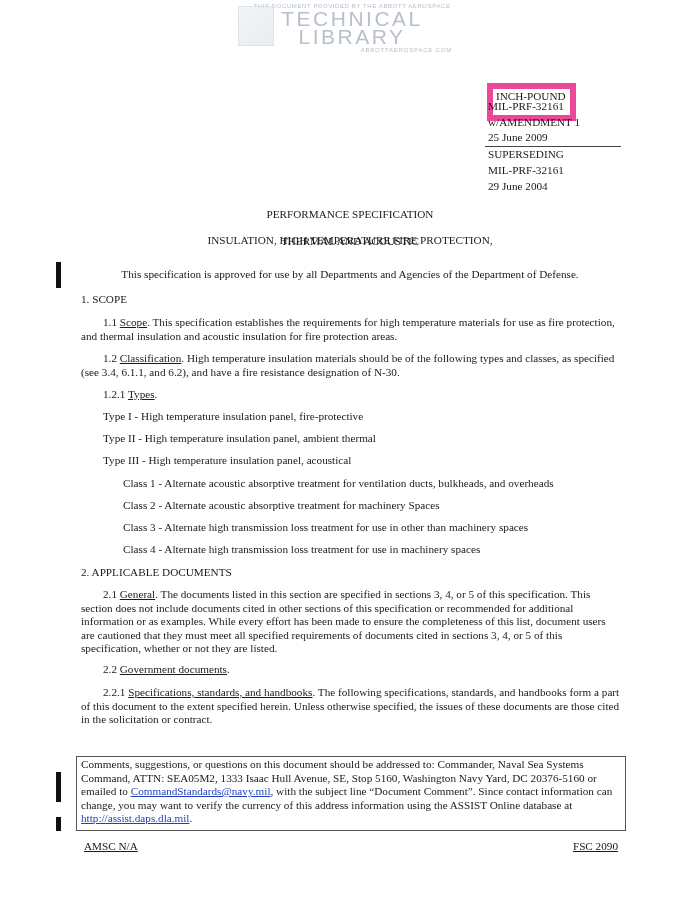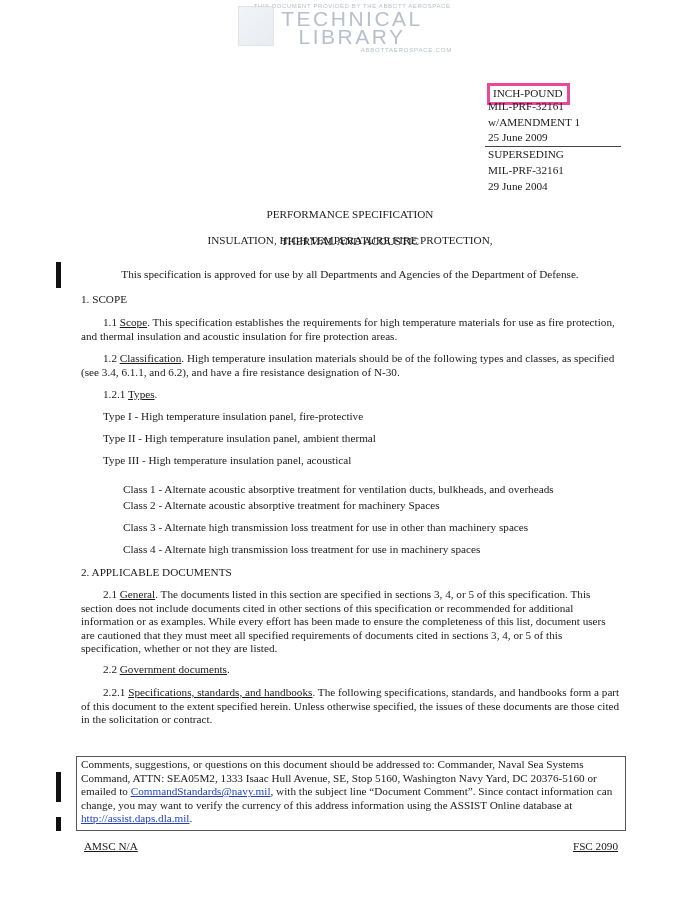--- a/index.html
+++ b/index.html
@@ -7,21 +7,21 @@
          font-family: "Liberation Serif", serif; color: #1a1a1a; font-size: 11.2px; line-height: 13.6px; }
   .abs { position: absolute; text-decoration: underline; }
   
   .wm { position: absolute; left: 232px; top: 0; width: 240px; height: 46px; color: #b8c0cc; font-family: "Liberation Sans", sans-serif; text-align: center; }
   .wm-line1 { font-size: 6px; letter-spacing: 0.6px; line-height: 8px; margin-top: 2px; }
   .wm-line2 { font-size: 21px; letter-spacing: 2.5px; line-height: 18px; }
   .wm-line3 { font-size: 6px; letter-spacing: 0.8px; line-height: 8px; text-align: right; padding-right: 20px; }
   .wm-logo { position: absolute; left: 6px; top: 6px; width: 34px; height: 38px; border: 1px solid #d4dae2; background: linear-gradient(135deg,#eef1f5,#dfe4ea); opacity: 0.7; }
   
   .hdr { position: absolute; left: 488px; top: 83px; width: 136px; }
-  .hdr .box { display: inline-block; border: 3px solid #ec4899; padding: 0 4px 0 3px; margin-left: -1px; }
+  .hdr .box { display: inline-block; border: 6px solid #ec4899; padding: 0 4px 10px 3px; margin-left: -1px; }
   .hdr .ln { height: 15.8px; line-height: 15.8px; white-space: nowrap; }
   .hdr .rule { border-top: 1px solid #444; width: 136px; margin-left: -3px; }
   .center { position: absolute; left: 0; width: 700px; text-align: center; }
   .p { position: absolute; left: 81px; width: 540px; }
   .ind { text-indent: 22px; }
   .u { text-decoration: underline; }
   .link { color: #1f3fbf; text-decoration: underline; }
   .bar { position: absolute; left: 56px; width: 5px; background: #111; }
   .cbox { position: absolute; left: 76px; top: 756px; width: 548px; height: 73px; border: 1px solid #555; }
   .cbox .txt { position: absolute; left: 4px; top: 1px; width: 540px; line-height: 13.6px; }
@@ -62,21 +62,21 @@
 <div class="p ind" style="top:316px;"><span>1.1  </span><span class="u">Scope</span><span>.  This specification establishes the requirements for high temperature materials for use as fire protection, and thermal insulation and acoustic insulation for fire protection areas.</span></div>
 
 <div class="p ind" style="top:352px;"><span>1.2  </span><span class="u">Classification</span><span>.  High temperature insulation materials should be of the following types and classes, as specified (see 3.4, 6.1.1, and 6.2), and have a fire resistance designation of N-30.</span></div>
 
 <div class="p ind" style="top:388px;"><span>1.2.1  </span><span class="u">Types</span><span>.</span></div>
 
 <div class="p" style="top:410px;left:103px;">Type I - High temperature insulation panel, fire-protective</div>
 <div class="p" style="top:432px;left:103px;">Type II - High temperature insulation panel, ambient thermal</div>
 <div class="p" style="top:454px;left:103px;">Type III - High temperature insulation panel, acoustical</div>
 
-<div class="p" style="top:477px;left:123px;margin-top:6px;">Class 1 - Alternate acoustic absorptive treatment for ventilation ducts, bulkheads, and overheads</div>
+<div class="p" style="top:477px;left:123px;">Class 1 - Alternate acoustic absorptive treatment for ventilation ducts, bulkheads, and overheads</div>
 <div class="p" style="top:499px;left:123px;">Class 2 - Alternate acoustic absorptive treatment for machinery Spaces</div>
 <div class="p" style="top:521px;left:123px;">Class 3 - Alternate high transmission loss treatment for use in other than machinery spaces</div>
 <div class="p" style="top:543px;left:123px;">Class 4 - Alternate high transmission loss treatment for use in machinery spaces</div>
 
 <div class="p" style="top:566px;">2.  APPLICABLE DOCUMENTS</div>
 
 <div class="p ind" style="top:588px;"><span>2.1  </span><span class="u">General</span><span>.  The documents listed in this section are specified in sections 3, 4, or 5 of this specification.  This section does not include documents cited in other sections of this specification or recommended for additional information or as examples.  While every effort has been made to ensure the completeness of this list, document users are cautioned that they must meet all specified requirements of documents cited in sections 3, 4, or 5 of this specification, whether or not they are listed.</span></div>
 
 <div class="p ind" style="top:663px;"><span>2.2  </span><span class="u">Government documents</span><span>.</span></div>
 

